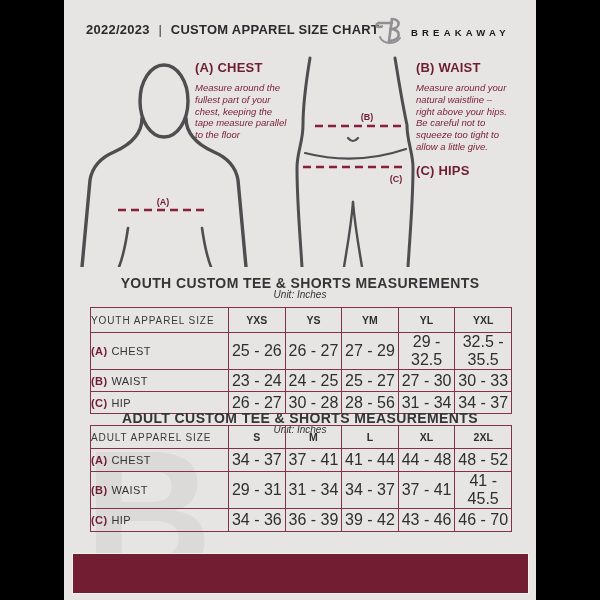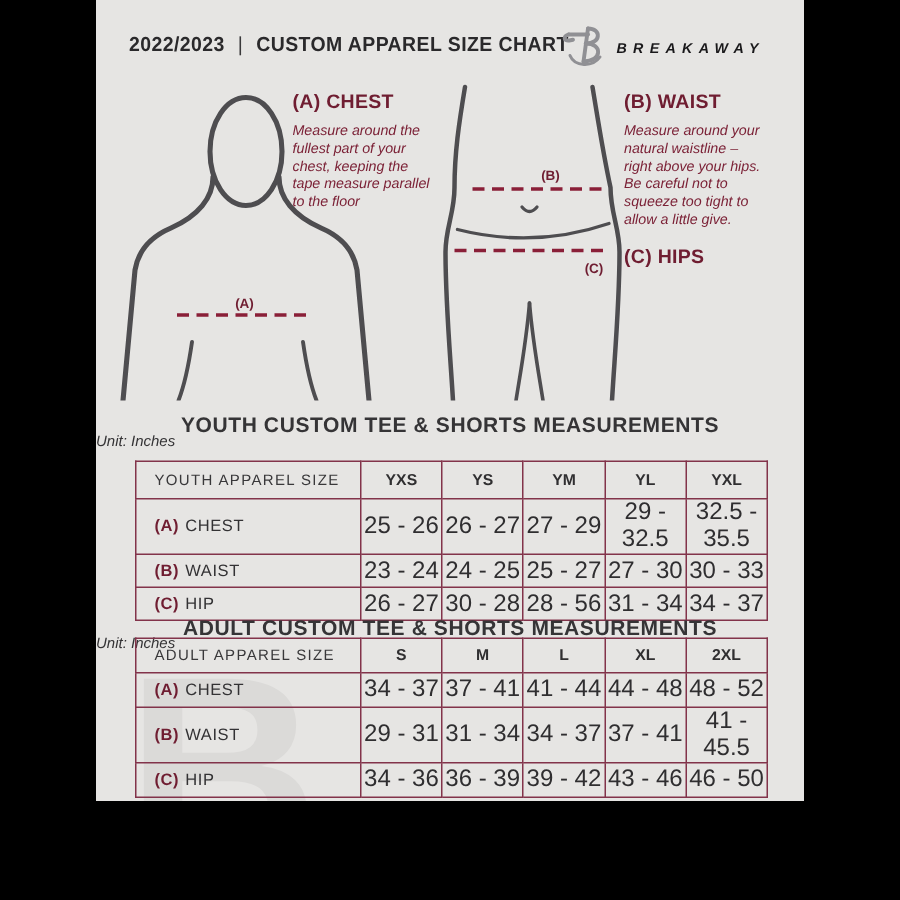--- a/index.html
+++ b/index.html
@@ -1,41 +1,41 @@
 <!DOCTYPE html>
 <html><head>
 <meta charset="utf-8">
 <style>
   html,body{margin:0;padding:0;width:600px;height:600px;overflow:hidden;background:#000;}
   #page{position:relative;width:600px;height:600px;background:#000;font-family:"Liberation Sans",sans-serif;}
-  #content{position:absolute;left:64px;top:0;width:472px;height:534px;background:#e6e5e3;overflow:hidden;}
+  #content{position:absolute;left:64px;top:0;width:472px;height:600px;background:#e6e5e3;overflow:hidden;}
 
   
   .hdr{position:absolute;left:22px;top:22px;display:flex;align-items:center;color:#2a292b;
        font-weight:bold;font-size:13.5px;letter-spacing:.3px;transform:scaleX(.96);transform-origin:left center;white-space:nowrap;}
   .hdr .sep{margin:0 9px;font-weight:normal;color:#3a393b;}
   .logo{position:absolute;left:310px;top:15px;display:flex;align-items:center;}
-  .brand{font-weight:bold;font-size:9.5px;letter-spacing:4.2px;color:#1a191b;margin-left:7px;margin-top:3px;font-style:italic;}
+  .brand{font-weight:bold;font-size:9.5px;letter-spacing:4.2px;color:#1a191b;margin-left:7px;margin-top:3px;}
 
   
   .m-head{font-weight:bold;font-size:13px;color:#6f1d31;letter-spacing:.2px;}
   .m-body{margin-top:7px;font-size:9.5px;font-style:italic;color:#7b2136;line-height:1.24;white-space:pre-line;}
   .measure-block{position:absolute;}
 
   
   .sec-title{position:absolute;left:0;width:472px;text-align:center;font-weight:bold;font-size:14px;
              color:#353436;letter-spacing:.4px;}
-  .sec-unit{position:absolute;left:0;width:472px;text-align:left;font-style:italic;font-size:10px;color:#343335;}
+  .sec-unit{position:absolute;left:0;width:472px;text-align:center;font-style:italic;font-size:10px;color:#343335;}
 
   
   table.size-table{position:absolute;left:26px;width:422px;border-collapse:collapse;table-layout:fixed;background:transparent;}
   table.size-table th,table.size-table td{border:1px solid #82334a;padding:0;text-align:center;overflow:hidden;}
   table.size-table th{font-size:10.5px;font-weight:bold;color:#302f31;}
   table.size-table th.label-col{font-weight:normal;font-size:10px;letter-spacing:.9px;color:#39383a;}
-  table.size-table .label-col{width:137px;text-align:left;padding-left:12px;}
+  table.size-table .label-col{width:137px;text-align:left;}
   table.size-table td{font-size:16px;color:#2f2e30;}
   table.size-table td.label-col{font-size:11px;letter-spacing:.4px;color:#333234;}
   table.size-table td.label-col .pfx{font-weight:bold;color:#6f1d31;}
   table.size-table td.label-col .lbl{margin-left:4px;}
   .table-youth thead tr{height:25px;} .table-youth tbody tr{height:22px;}
   .table-adult thead tr{height:23px;} .table-adult tbody tr{height:23px;}
   .table-youth{top:307px;} .table-adult{top:425px;}
 
   
   .watermark{position:absolute;left:20px;top:425px;font-size:178px;line-height:1;font-weight:bold;
@@ -197,20 +197,20 @@
             <td>34 - 37</td>
             <td>37 - 41</td>
             <td>41 - 45.5</td>
           </tr>
           <tr>
             <td class="label-col"><span class="pfx">(C)</span><span class="lbl">HIP</span></td>
             <td>34 - 36</td>
             <td>36 - 39</td>
             <td>39 - 42</td>
             <td>43 - 46</td>
-            <td>46 - 50</td>
+            <td>46 - 70</td>
           </tr>
         </tbody>
       </table>
 
     <div class="footer-bar"></div>
   </div>
 </div>
 
 </body></html>

